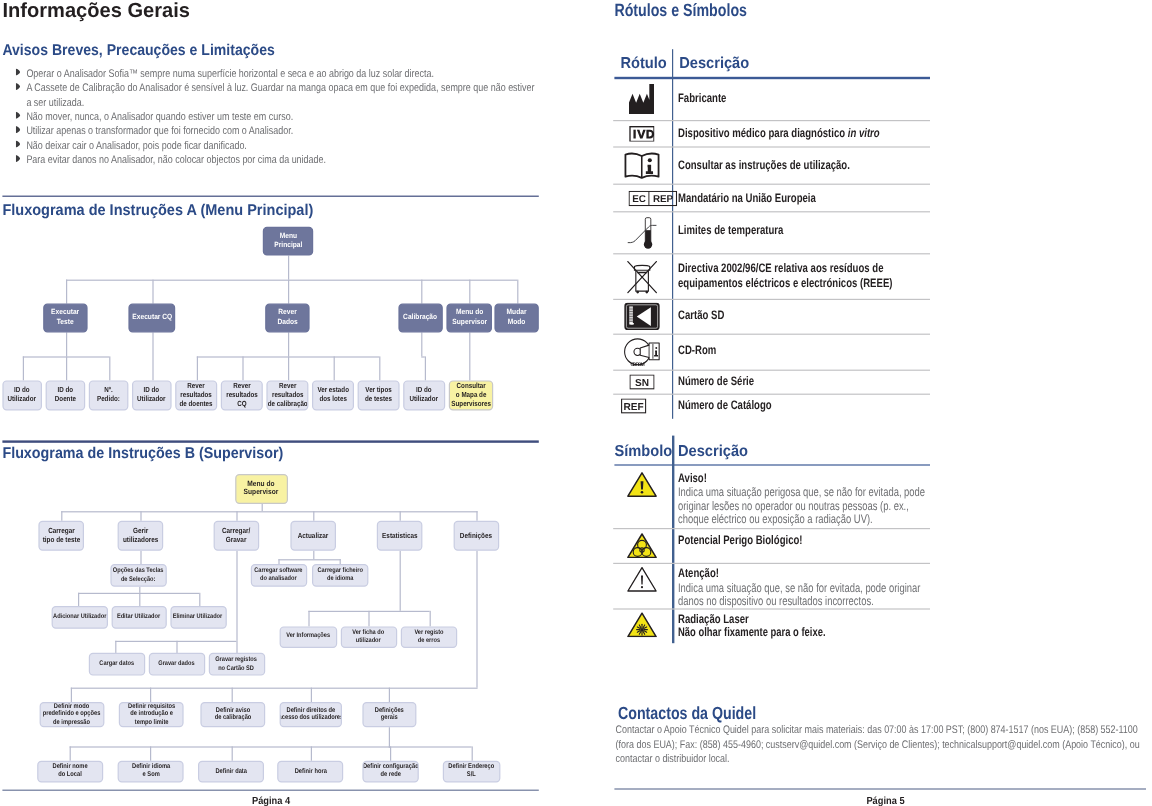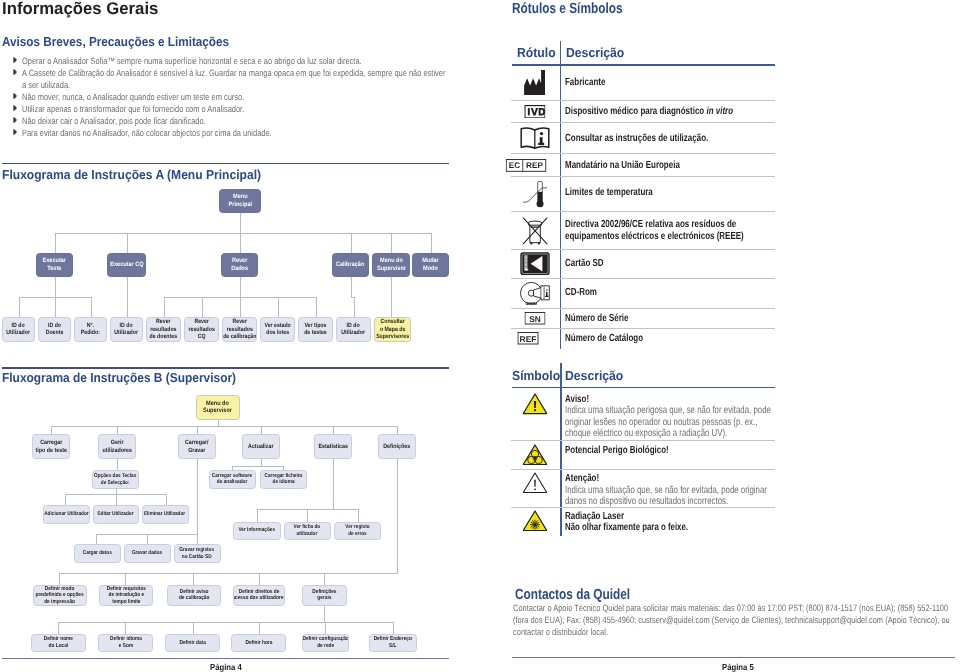--- a/index.html
+++ b/index.html
@@ -449,21 +449,21 @@
 <path d="M66 32 h22 l16 52 l16 -52 h22 l-28 76 h-20 Z"></path>
 <path d="M148 32 h30 a38 38 0 0 1 0 76 h-30 Z M168 50 v40 h8 a20 20 0 0 0 0 -40 Z"></path>
 </g>
         </svg></div>
 <div class="abs" style="left:55.0px;top:126.0px;transform:translateX(-50%);"><svg width="30" height="24" viewBox="0 0 300 240">
 <path d="M12 28 C60 12 105 18 148 40 C191 18 236 12 288 28 L288 212 C236 198 191 202 148 222 C105 202 60 198 12 212 Z" fill="none" stroke="#231f20" stroke-width="15" stroke-linejoin="round"></path>
 <line x1="148" y1="40" x2="148" y2="222" stroke="#231f20" stroke-width="13"></line>
 <circle cx="215" cy="76" r="17" fill="#231f20"></circle>
 <path d="M196 112 h30 v56 h16 v22 h-60 v-22 h16 v-34 h-2 Z" fill="#231f20"></path>
 </svg></div>
-<div class="abs" style="left:46px;top:158.5px;transform:translateX(-50%);"><svg width="40.5" height="12.8" viewBox="0 0 405 128">
+<div class="abs" style="left:64px;top:158.5px;transform:translateX(-50%);"><svg width="40.5" height="12.8" viewBox="0 0 405 128">
 <rect x="5" y="5" width="395" height="118" fill="none" stroke="#231f20" stroke-width="9"></rect>
 <line x1="170" y1="5" x2="170" y2="123" stroke="#231f20" stroke-width="8"></line>
 <g fill="#231f20" font-family="Liberation Sans" font-weight="bold" font-size="82" text-anchor="middle">
 <text x="88" y="94">EC</text>
 <text x="288" y="94">REP</text>
 </g>
         </svg></div>
 <div class="abs" style="left:54.5px;top:180.0px;transform:translateX(-50%);"><svg width="25.5" height="29" viewBox="0 0 255 290">
 <path d="M168 14 h20 a13 13 0 0 1 13 13 v188 h-46 V27 a13 13 0 0 1 13 -13 Z" fill="none" stroke="#231f20" stroke-width="7"></path>
 <rect x="155" y="118" width="46" height="108" fill="#231f20"></rect>

